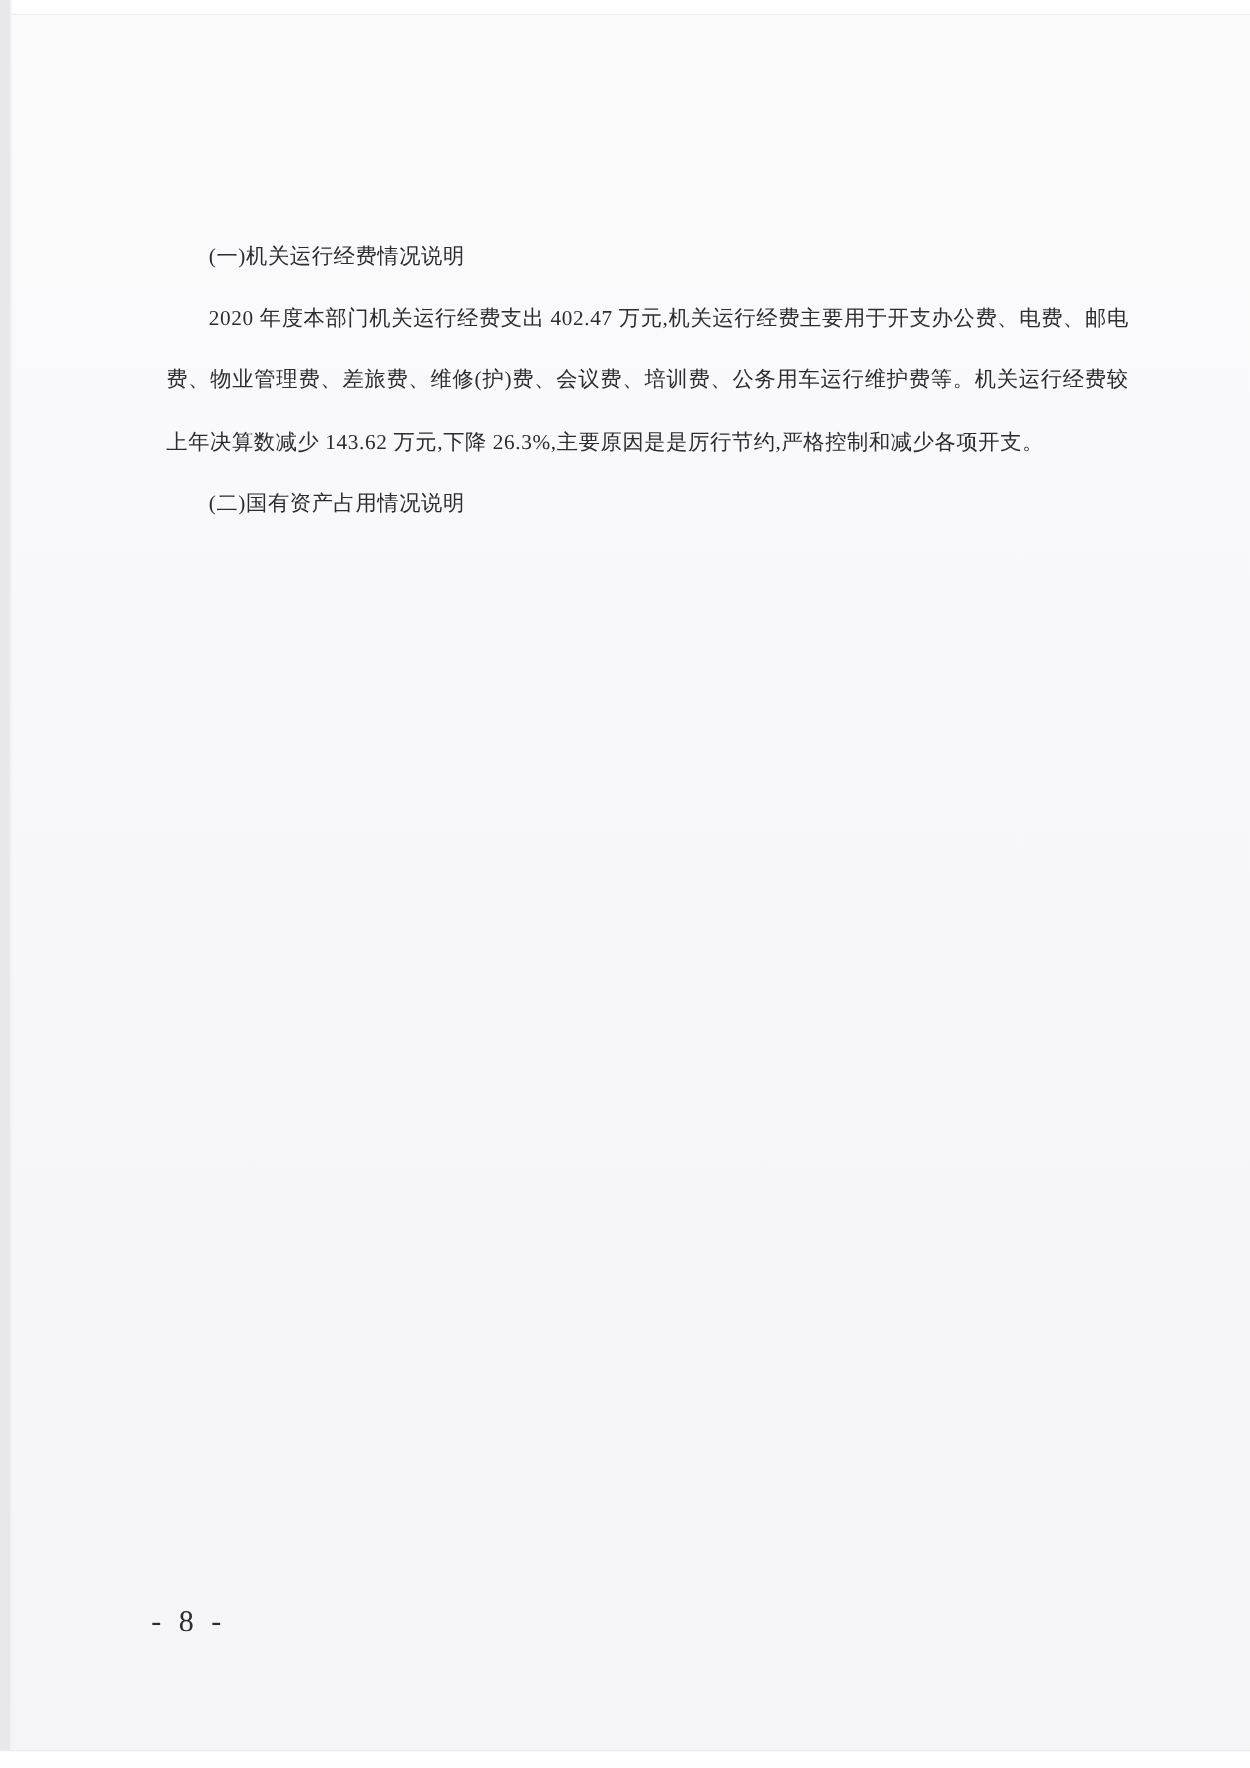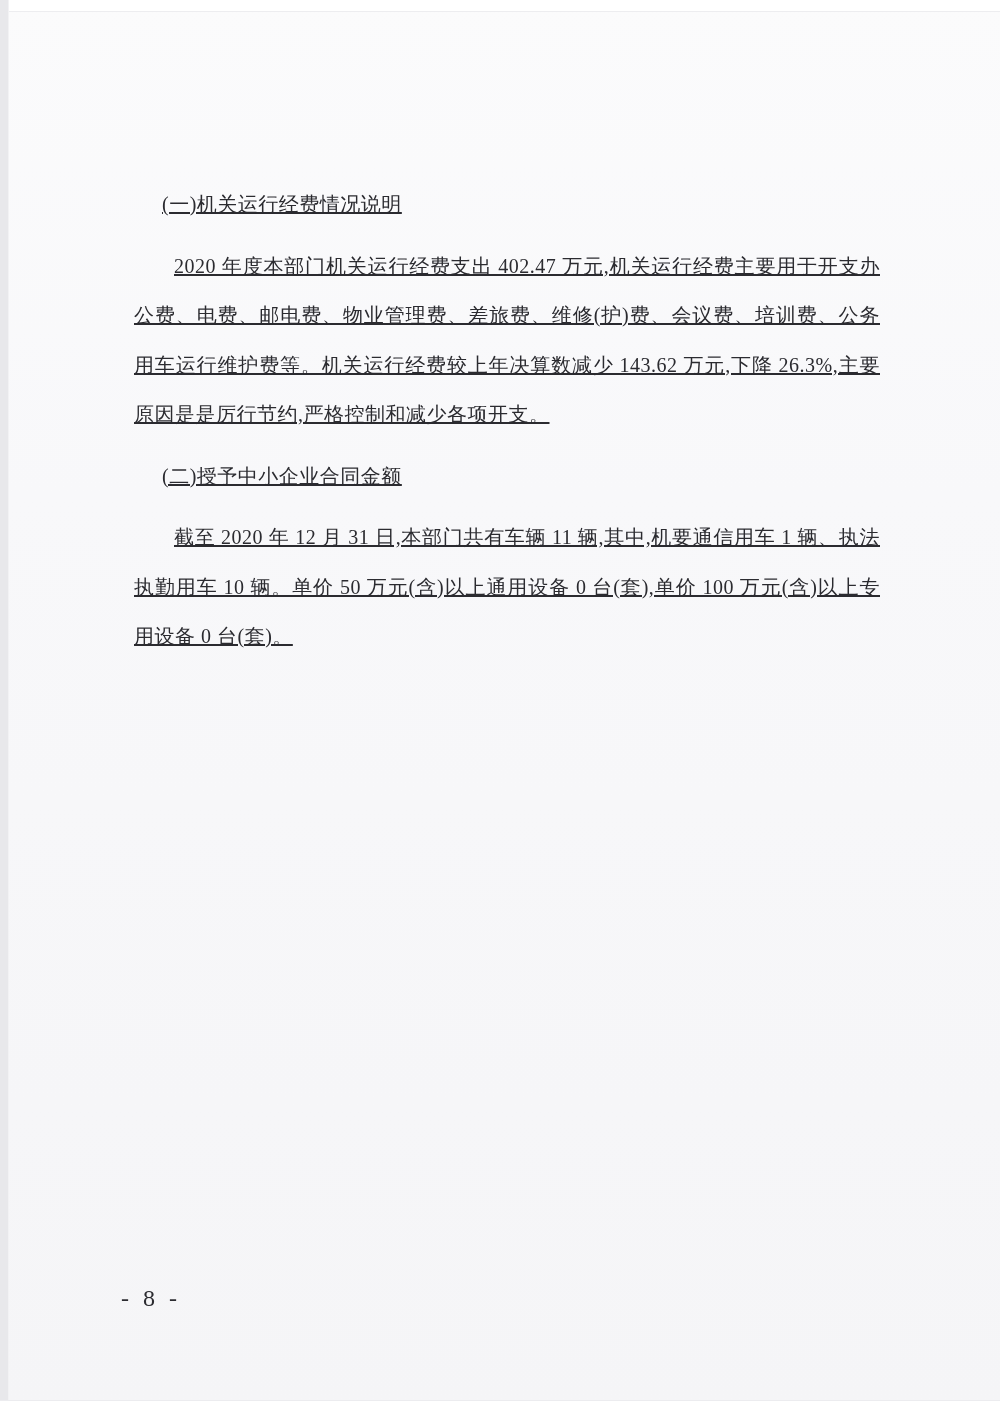--- a/index.html
+++ b/index.html
@@ -33,36 +33,35 @@
   }
   .scan-edge-bottom {
     position: absolute;
     left: 0; right: 0; bottom: 0;
     height: 13px;
     background: #ffffff;
     border-top: 1px solid #ececef;
   }
   .content {
     position: absolute;
-    left: 122px;
+    left: 133px;
     top: 180px;
     width: 770px;
-    font-size: 20px;
+    font-size: 17px;
     line-height: 49.5px;
     letter-spacing: 0.5px;
-    text-decoration: underline;
   }
   .heading {
     margin: 0;
     text-indent: 2em;
     text-align: left;
     white-space: nowrap;
   }
   .para {
-    margin: 12px;
+    margin: 0;
     text-indent: 2em;
     text-align: justify;
   }
   .page-number {
     position: absolute;
     left: 121px;
     top: 1283px;
     font-size: 24px;
     line-height: 30px;
     letter-spacing: 4px;
@@ -72,20 +71,19 @@
 </head>
 <body>
 
 <div class="scan-page">
   <div class="scan-edge-top"></div>
   <div class="scan-edge-left"></div>
 
   <main class="content" id="sections">
       <div class="heading">(一)机关运行经费情况说明</div>
       <p class="para">2020 年度本部门机关运行经费支出 402.47 万元,机关运行经费主要用于开支办公费、电费、邮电费、物业管理费、差旅费、维修(护)费、会议费、培训费、公务用车运行维护费等。机关运行经费较上年决算数减少 143.62 万元,下降 26.3%,主要原因是是厉行节约,严格控制和减少各项开支。</p>
-      <div class="heading">(二)授予中小企业合同金额</div>
-      <p class="para">截至 2020 年 12 月 31 日,本部门共有车辆 11 辆,其中,机要通信用车 1 辆、执法执勤用车 10 辆。单价 50 万元(含)以上通用设备 0 台(套),单价 100 万元(含)以上专用设备 0 台(套)。</p>
+      <div class="heading">(二)国有资产占用情况说明</div>
     </main>
 
   <div class="page-number">- 8 -</div>
 
   <div class="scan-edge-bottom"></div>
 </div>
 
 </body></html>

